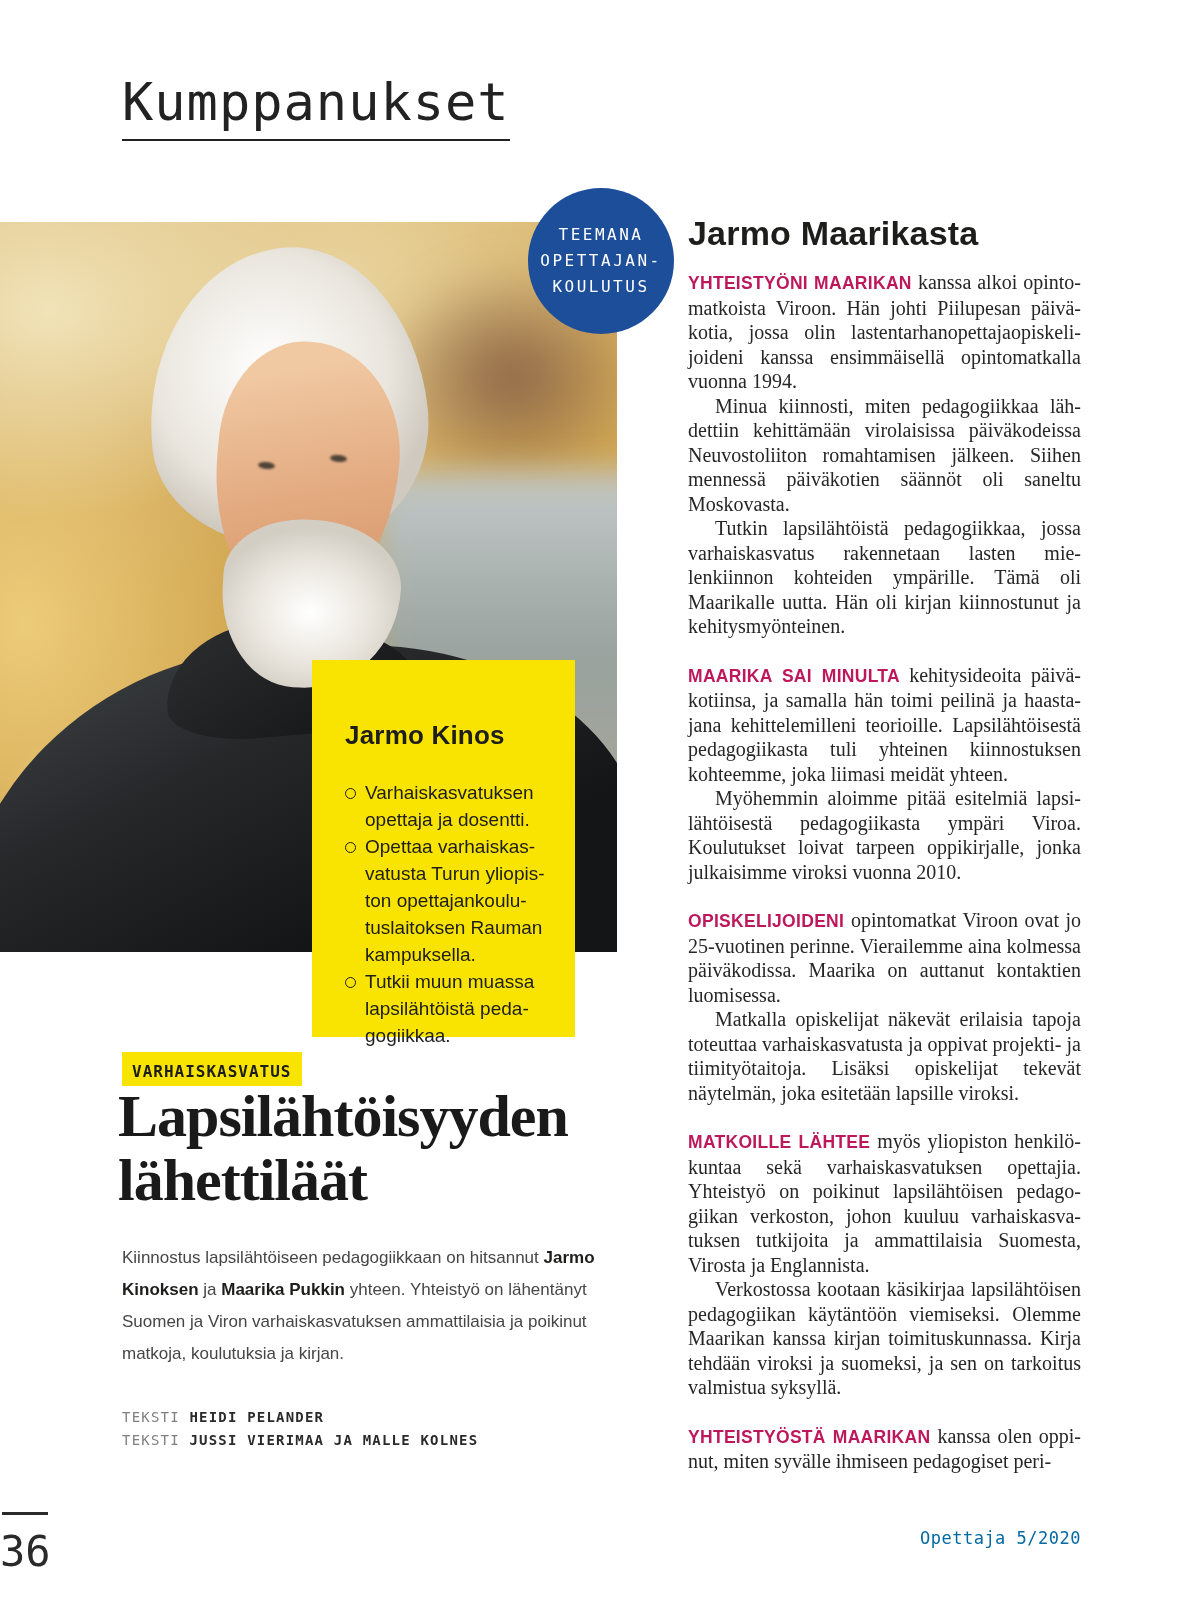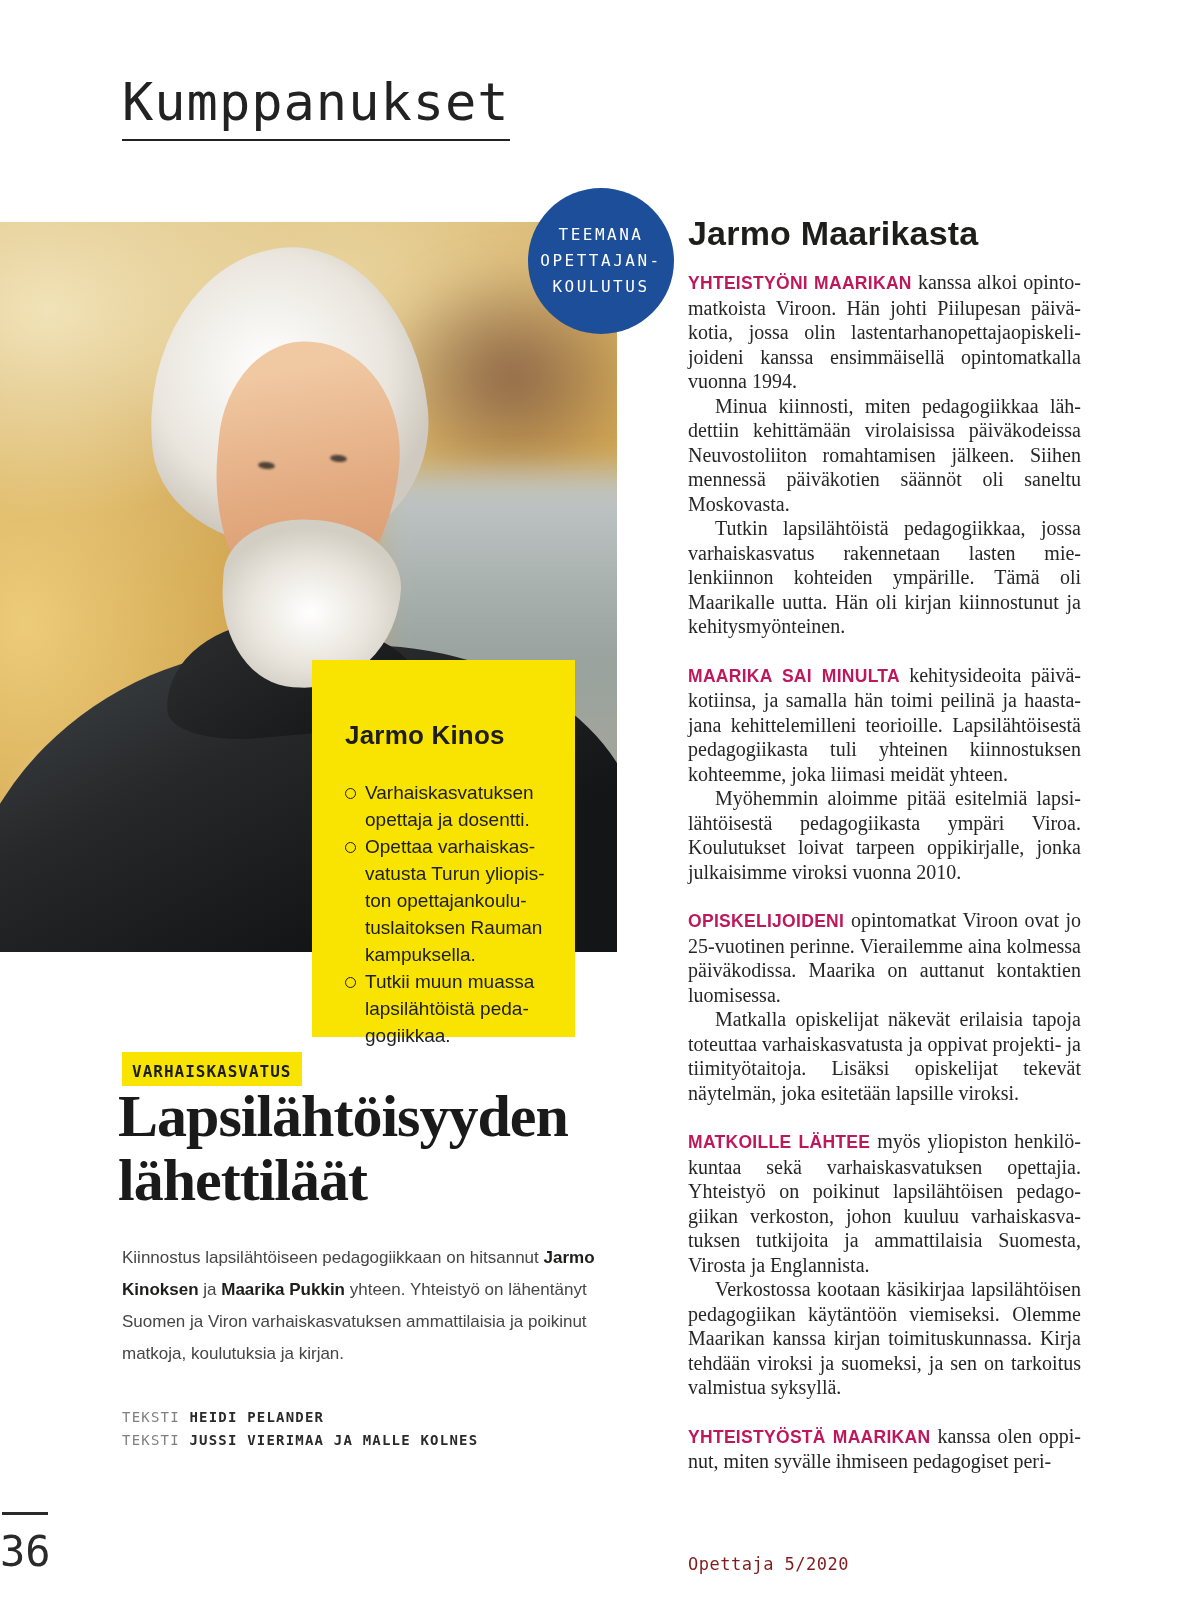--- a/index.html
+++ b/index.html
@@ -88,22 +88,22 @@
           text-align:justify;color:#262626;hyphens:manual;}
   .body-p.indent{text-indent:27px;}
   .body-p.gap{margin-top:24px;}
   .lead-in{font-family:"Liberation Sans",sans-serif;font-weight:bold;font-size:17.5px;
            letter-spacing:.3px;color:#be185d;}
 
   
   .folio{position:absolute;left:0;top:1512px;display:flex;align-items:center;gap:12px;flex-direction:column;}
   .folio-rule{width:46px;height:2.5px;background:#2a2a2a;}
   .folio-num{font-family:"DejaVu Sans Mono",monospace;font-size:42px;color:#2a2a2a;}
-  .issue{position:absolute;left:688px;top:1528px;width:393px;
-         font-family:"DejaVu Sans Mono",monospace;font-size:17px;letter-spacing:.5px;color:#7f1d1d;margin-top:26px;}
+  .issue{position:absolute;left:688px;top:1528px;width:393px;text-align:right;
+         font-family:"DejaVu Sans Mono",monospace;font-size:17px;letter-spacing:.5px;color:#0369a1;}
 </style>
 </head>
 <body>
 
 <div class="page">
 
   <div class="kicker">Kumppanukset</div>
 
   <div class="photo">
     <div class="ph-roof"></div>

